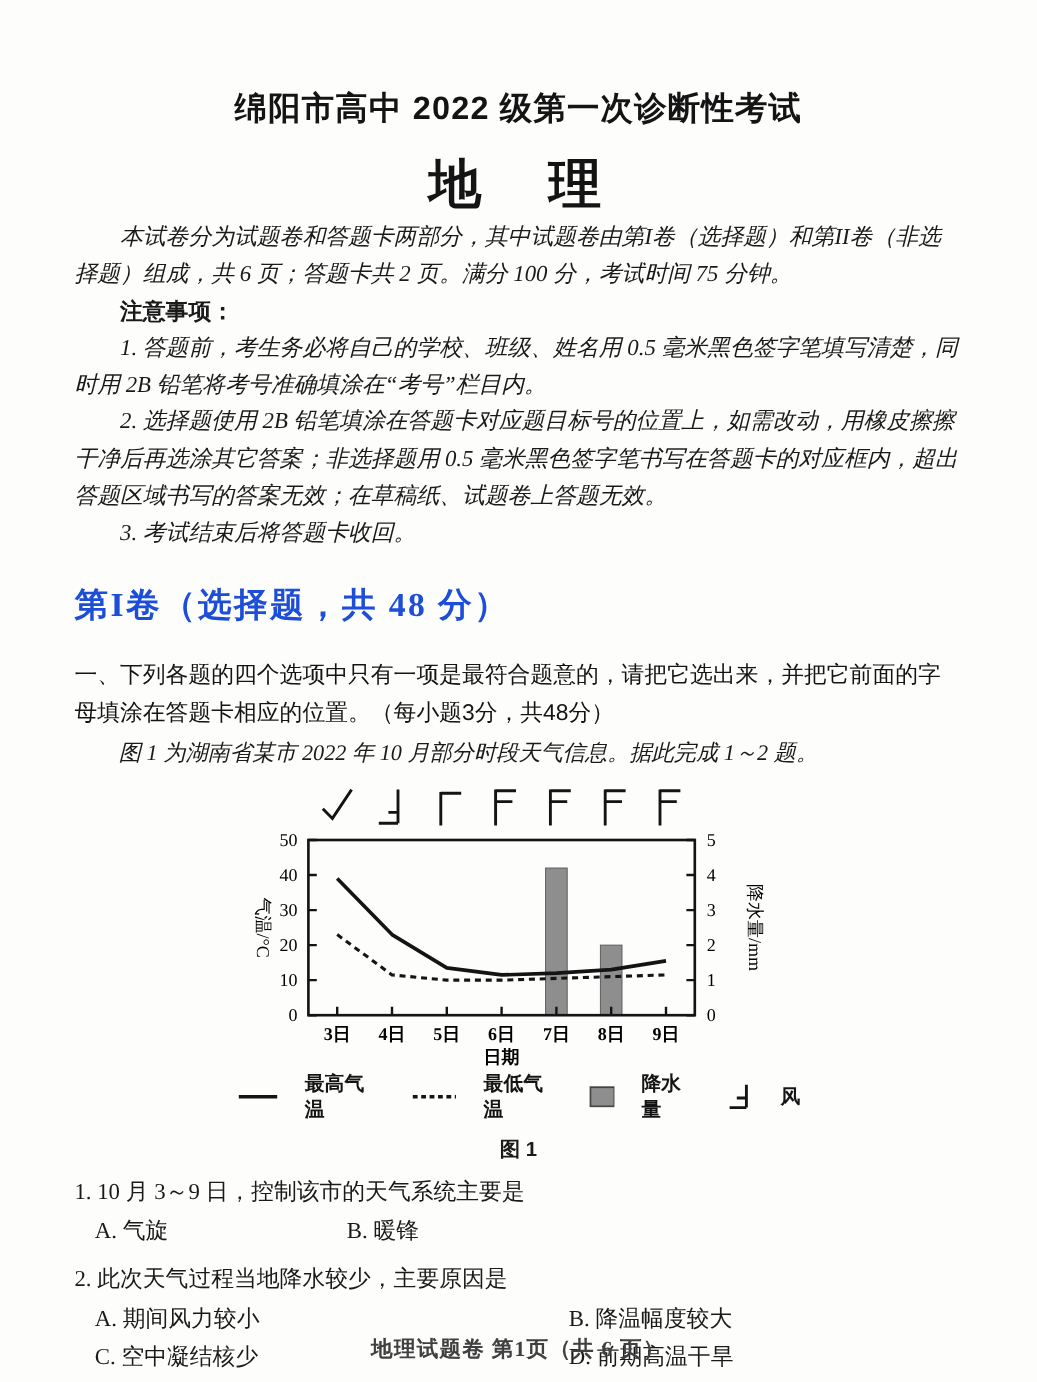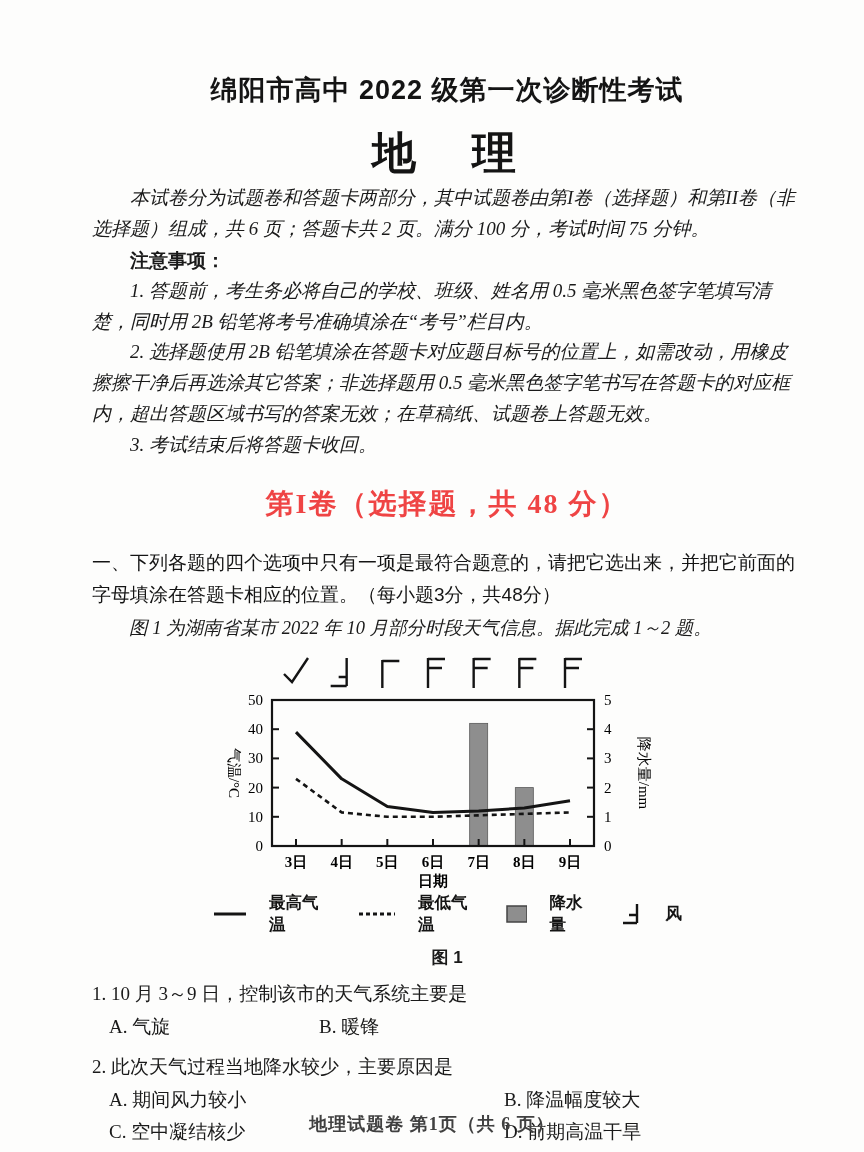--- a/index.html
+++ b/index.html
@@ -1,38 +1,38 @@
 <!DOCTYPE html>
 <html><head>
 <meta charset="utf-8">
 <style>
   html,body{margin:0;padding:0;background:#e8e8e8;}
   .page{
     width:864px;height:1152px;background:#fdfdfc;position:relative;
     font-family:"Liberation Serif",serif;color:#1a1a1a;overflow:hidden;
-    margin:0 auto;box-sizing:border-box;padding:72px 62px 0 92px;
+    margin:0 auto;box-sizing:border-box;padding:72px 62px 0 62px;
   }
   .exam-title{
     text-align:center;font-family:"Liberation Sans",sans-serif;font-weight:700;
     font-size:27px;margin:0;letter-spacing:1px;color:#141414;
   }
   .subject-title{
     text-align:center;font-family:"Liberation Sans",sans-serif;font-weight:700;
     font-size:44px;margin:16px 0 0;letter-spacing:6px;color:#141414;
   }
   p.body{font-size:19px;line-height:1.62;margin:0;}
   .indent{text-indent:2em;font-style:italic;}
   .intro{margin-top:17px;}
   .notes-heading{
     font-family:"Liberation Sans",sans-serif;font-weight:700;font-size:19px;
     text-indent:2em;margin:1px 0 0;line-height:1.6;
   }
   .section-title{
-    text-align:center;font-weight:700;font-size:28px;margin:24px 0 0;
-    letter-spacing:2px;color:#ef4444;
+    font-weight:700;font-size:28px;margin:24px 0 0;
+    letter-spacing:2px;color:#1d4ed8;
   }
   .directions{
     font-family:"Liberation Sans",sans-serif;font-weight:400;font-size:19px;
     line-height:1.7;margin:24px 0 0;color:#141414;
   }
   .figure-intro{
     font-style:italic;font-size:18.5px;text-indent:2em;margin:3px 0 0;line-height:1.6;
   }
   .chart-wrap{width:470px;margin:4px auto 0;}
   .chart-wrap svg{display:block;}

